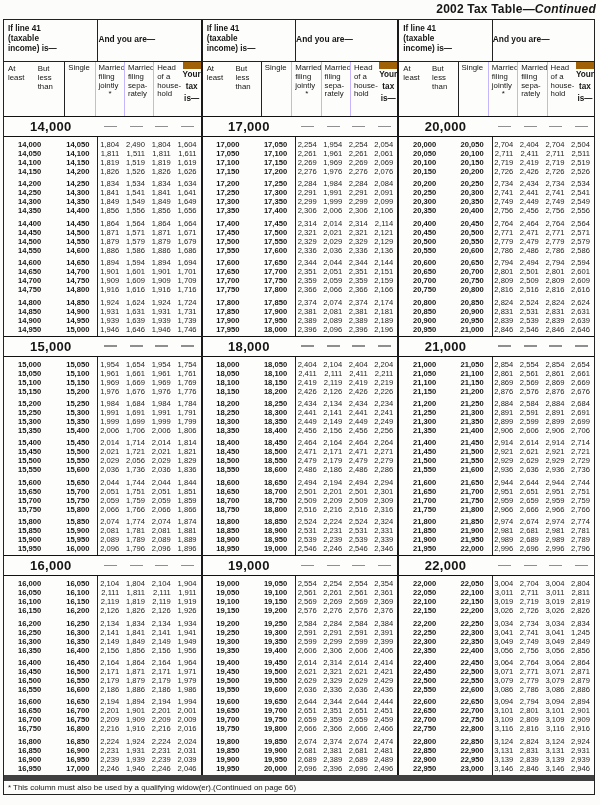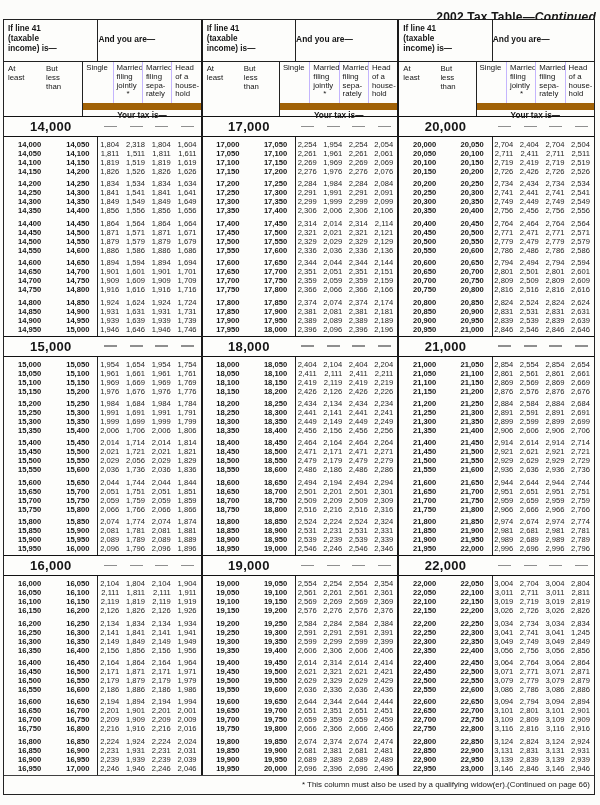--- a/index.html
+++ b/index.html
@@ -1,34 +1,34 @@
 <!DOCTYPE html>
 <html><head>
 <meta charset="utf-8">
 <style>
   *{box-sizing:border-box;margin:0;padding:0}
   html,body{width:600px;height:805px;overflow:hidden}
   body{background:#fcfcfa;color:#161616;font-family:"Liberation Sans",sans-serif;position:relative}
-  .title{position:absolute;top:10px;right:4px;font-size:12px;font-weight:bold;letter-spacing:.2px}
+  .title{position:absolute;top:2px;right:4px;font-size:12px;font-weight:bold;letter-spacing:.2px}
   .title .it{font-style:italic}
   .table{position:absolute;left:3px;top:19px;width:592px;border:1px solid #222;background:#fdfdfb}
   .panels{display:flex;align-items:stretch}
   .panel{width:33.3333%}
   .panel + .panel{border-left:2px solid #1a1a1a}
   
   .hdr{height:96px}
   .hdr-r1{display:flex;height:42px;border-bottom:1px solid #222}
   .hdr-income{width:47.5%;padding:4px 0 0 4px;font-weight:bold;font-size:8.2px;line-height:9.8px;white-space:pre-line}
   .hdr-youare{flex:1;border-left:1.5px solid #222;font-weight:bold;font-size:8.4px;text-align:left;padding-top:14px}
   .hdr-r2{display:flex;height:54px}
   .hdr-inc2{width:47.5%;display:flex;padding-top:3px}
   .hc{font-size:7.8px;line-height:8.8px}
   .hdr-inc2 .al{width:46%;padding-left:4px;white-space:pre-line}
   .hdr-inc2 .bl{width:54%;padding-left:6px;white-space:pre-line}
-  .hdr-tax2{flex:1;border-left:1.5px solid #222;display:flex;flex-direction:column}
+  .hdr-tax2{flex:1;border-left:1.5px solid #222;display:flex;flex-direction:row}
   .hdr-labels{flex:1;display:flex}
   .hdr-labels .fc{width:25%;padding:2px 1px 0 3px}
   .hdr-labels .bl1{border-left:1px solid #c4b5fd}
   .fct{white-space:pre-line;font-size:7.8px;line-height:8.8px}
   .marker{font-size:8px;padding-left:10px;line-height:7px}
   .hdr-yourtax{height:13px;border-top:7px solid #a16207;font-weight:bold;font-size:8.2px;line-height:12px;text-align:center}
   
   .band{height:21px;border-top:1.5px solid #111;border-bottom:1px solid #111;display:flex;align-items:center}
   .band-label{width:47.5%;text-align:center;font-weight:bold;font-size:13px;letter-spacing:.3px}
   .band-dashes{flex:1;display:flex;align-items:center;height:100%}
@@ -39,21 +39,21 @@
   .vsep{position:absolute;left:47.5%;top:0;bottom:0;width:1px;background:#222}
   .row{display:flex;height:9.0px;line-height:9.1px;font-size:7.6px}
   .row.grp{margin-top:3.4px}
   .cell{display:block;text-align:right;white-space:nowrap}
   .inc{font-weight:bold}
   .tax{color:#232323}
   .c0{width:21%;padding-right:4px}
   .c1{width:26.5%;padding-right:8px}
   .c2,.c3,.c4,.c5{width:13.125%;padding-right:4px}
   
-  .foot{display:flex;justify-content:flex-end;align-items:center;border-top:1px solid #404040;height:19px;padding:0 4px;font-size:7.9px}
+  .foot{display:flex;justify-content:flex-start;align-items:center;border-top:6px solid #404040;height:19px;padding:0 4px;font-size:7.9px}
   .foot .cont{}
 </style>
 </head>
 <body>
 
 <div class="title"><span>2002 Tax Table</span><span class="it">—Continued</span></div>
 
 <div class="table">
   <div class="panels" id="panels">
       <div class="panel">
@@ -116,21 +116,21 @@
               <div class="dash"></div>
             </div>
           </div>
         </div>
         <div class="rows">
           <div class="vsep"></div>
           <div class="row">
             <span class="cell c0 inc">14,000</span>
             <span class="cell c1 inc">14,050</span>
             <span class="cell c2 tax">1,804</span>
-            <span class="cell c3 tax">2,318</span>
+            <span class="cell c3 tax">2,490</span>
             <span class="cell c4 tax">1,804</span>
             <span class="cell c5 tax">1,604</span>
           </div>
           <div class="row">
             <span class="cell c0 inc">14,050</span>
             <span class="cell c1 inc">14,100</span>
             <span class="cell c2 tax">1,811</span>
             <span class="cell c3 tax">1,511</span>
             <span class="cell c4 tax">1,811</span>
             <span class="cell c5 tax">1,611</span>

